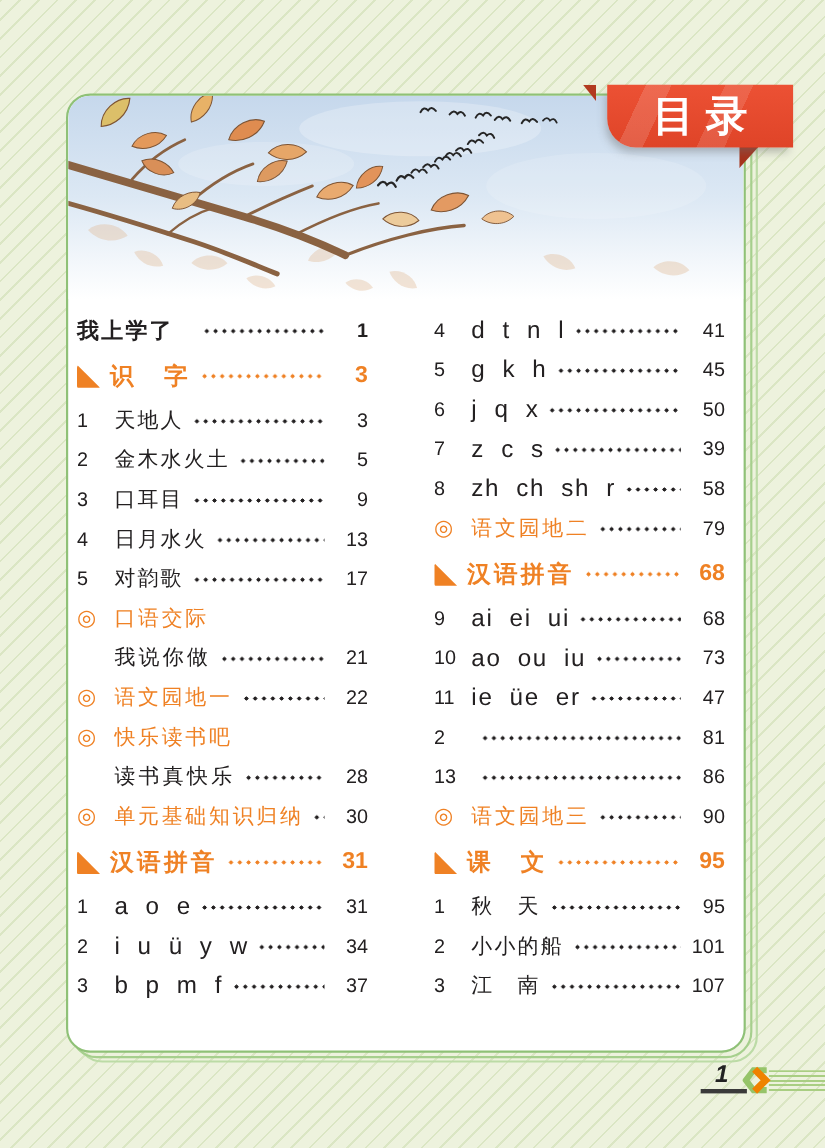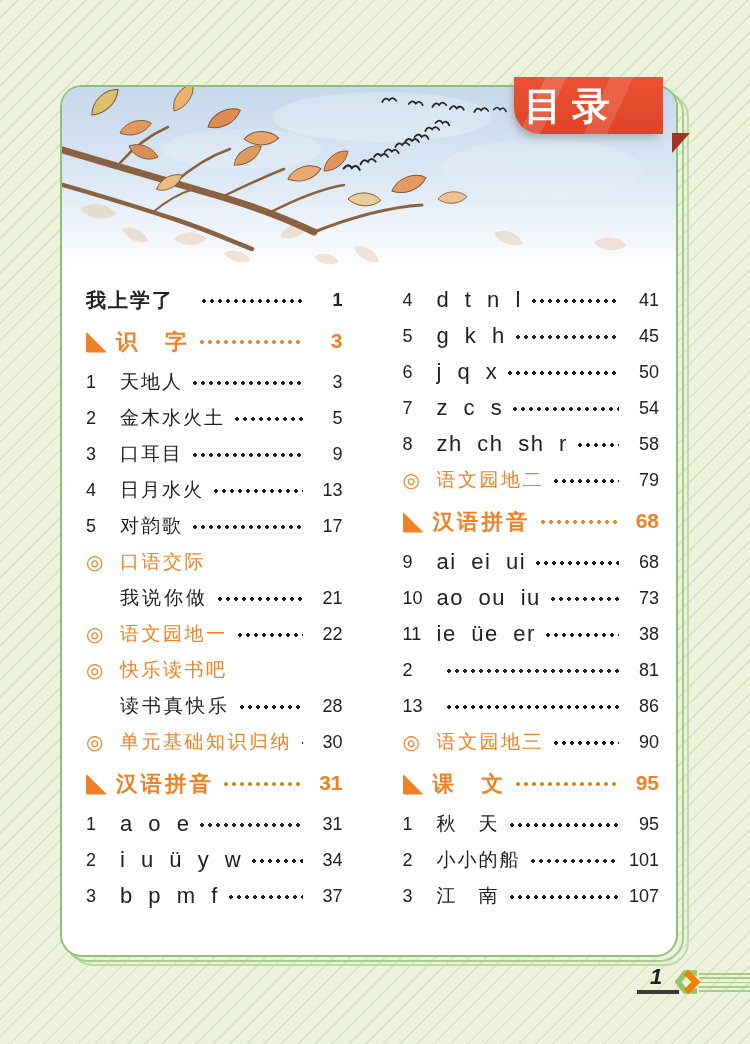--- a/index.html
+++ b/index.html
@@ -27,24 +27,24 @@
     position:absolute;left:60px;top:85px;width:618px;height:872px;
     background:#fff;border:2px solid var(--green-border);border-radius:22px;z-index:2;
   }
   .sky{
     position:absolute;left:0;top:0;width:100%;height:185px;
     border-radius:20px 20px 0 0;overflow:hidden;
   }
   .sky svg{display:block;width:100%;height:100%;}
   
   .ribbon{
-    position:absolute;left:514px;top:77px;width:149px;height:57px;z-index:5;
+    position:absolute;left:552px;top:77px;width:169px;height:57px;z-index:5;
     background:linear-gradient(#ec5134,#df4428);
     border-radius:0 0 0 26px;
-    display:flex;align-items:center;
+    display:flex;align-items:center;justify-content:center;
     box-shadow:-3px 6px 8px -2px rgba(110,110,110,0.45);
   }
   .ribbon::before{
     content:"";position:absolute;inset:0;border-radius:inherit;
     background:linear-gradient(115deg, transparent 18%, rgba(255,255,255,0.14) 18% 30%, transparent 30% 55%, rgba(255,255,255,0.12) 55% 68%, transparent 68%);
   }
   .ribbon-title{
     position:relative;color:#fff;font-size:38px;font-weight:bold;
     letter-spacing:10px;padding-left:10px;line-height:1;
   }
@@ -54,21 +54,21 @@
     clip-path:polygon(0 0,100% 0,100% 100%);
   }
   .fold-right{
     position:absolute;left:672px;top:133px;width:18px;height:20px;z-index:4;
     background:#a5321c;
     clip-path:polygon(0 0,100% 0,0 100%);
   }
   
   .columns{
     position:absolute;left:8px;right:17px;top:195px;
-    display:flex;gap:60px;z-index:3;margin-left:16px;
+    display:flex;gap:60px;z-index:3;
   }
   .col{flex:1;min-width:0;}
   .row{display:flex;align-items:center;height:36px;font-size:19px;color:var(--text);}
   .row .num{flex:none;width:34px;font-size:18px;}
   .row .label{flex:none;white-space:pre;letter-spacing:2px;}
   .row .leader{
     flex:1;align-self:center;height:10px;margin:2px 8px 0 8px;
     background-image:radial-gradient(circle, currentColor 1.7px, transparent 2px);
     background-size:8px 10px;background-repeat:repeat-x;background-position:0 center;
     color:#232021;
@@ -335,21 +335,21 @@
         <span class="num">6</span>
         <span class="label">j q x</span>
         <span class="leader"></span>
         <span class="page">50</span>
       </div>
 
       <div class="row item latin">
         <span class="num">7</span>
         <span class="label">z c s</span>
         <span class="leader"></span>
-        <span class="page">54</span>
+        <span class="page">39</span>
       </div>
 
       <div class="row item latin">
         <span class="num">8</span>
         <span class="label">zh ch sh r</span>
         <span class="leader"></span>
         <span class="page">58</span>
       </div>
 
       <div class="row circle">
@@ -377,21 +377,21 @@
         <span class="num">10</span>
         <span class="label">ao ou iu</span>
         <span class="leader"></span>
         <span class="page">73</span>
       </div>
 
       <div class="row item latin">
         <span class="num">11</span>
         <span class="label">ie üe er</span>
         <span class="leader"></span>
-        <span class="page">38</span>
+        <span class="page">47</span>
       </div>
 
       <div class="row item latin">
         <span class="num">2</span>
         <span class="leader"></span>
         <span class="page">81</span>
       </div>
 
       <div class="row item latin">
         <span class="num">13</span>

